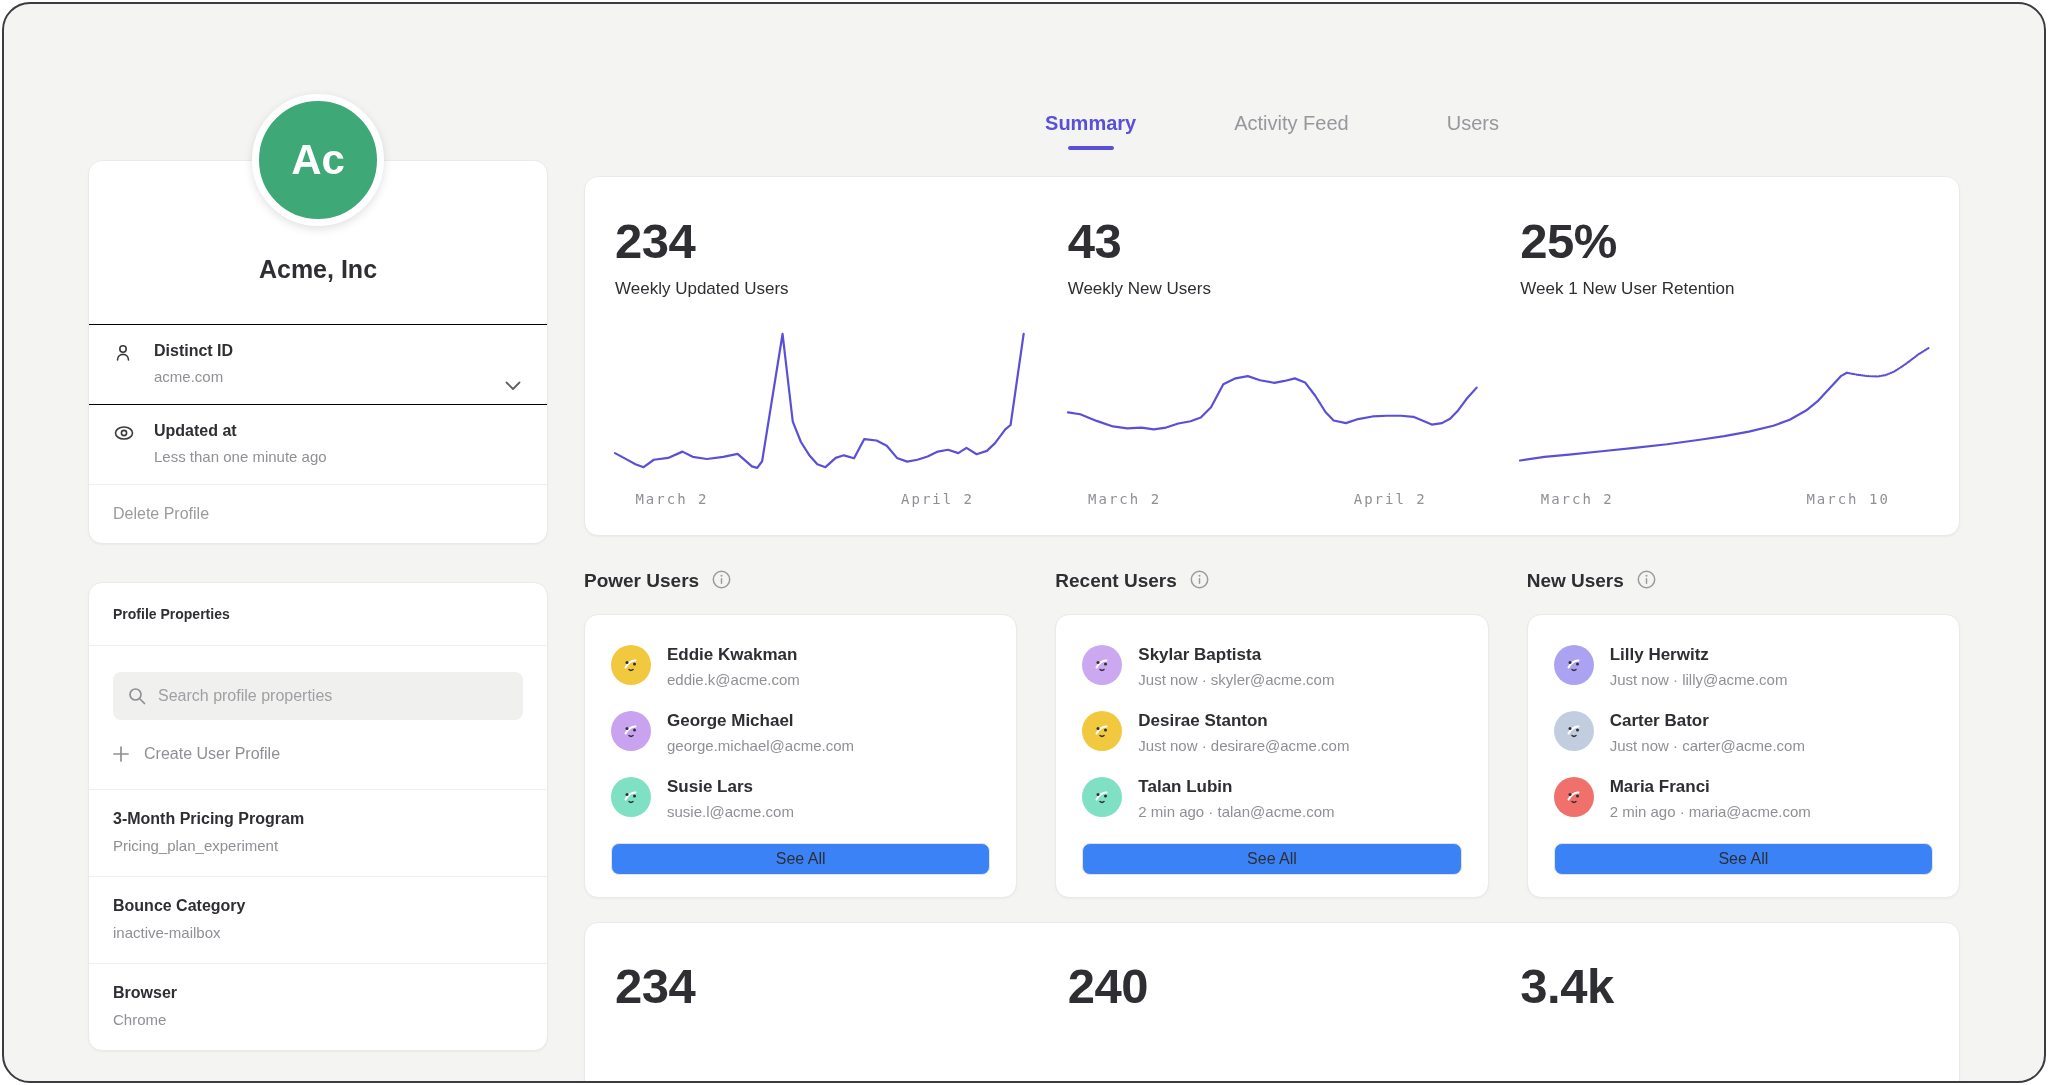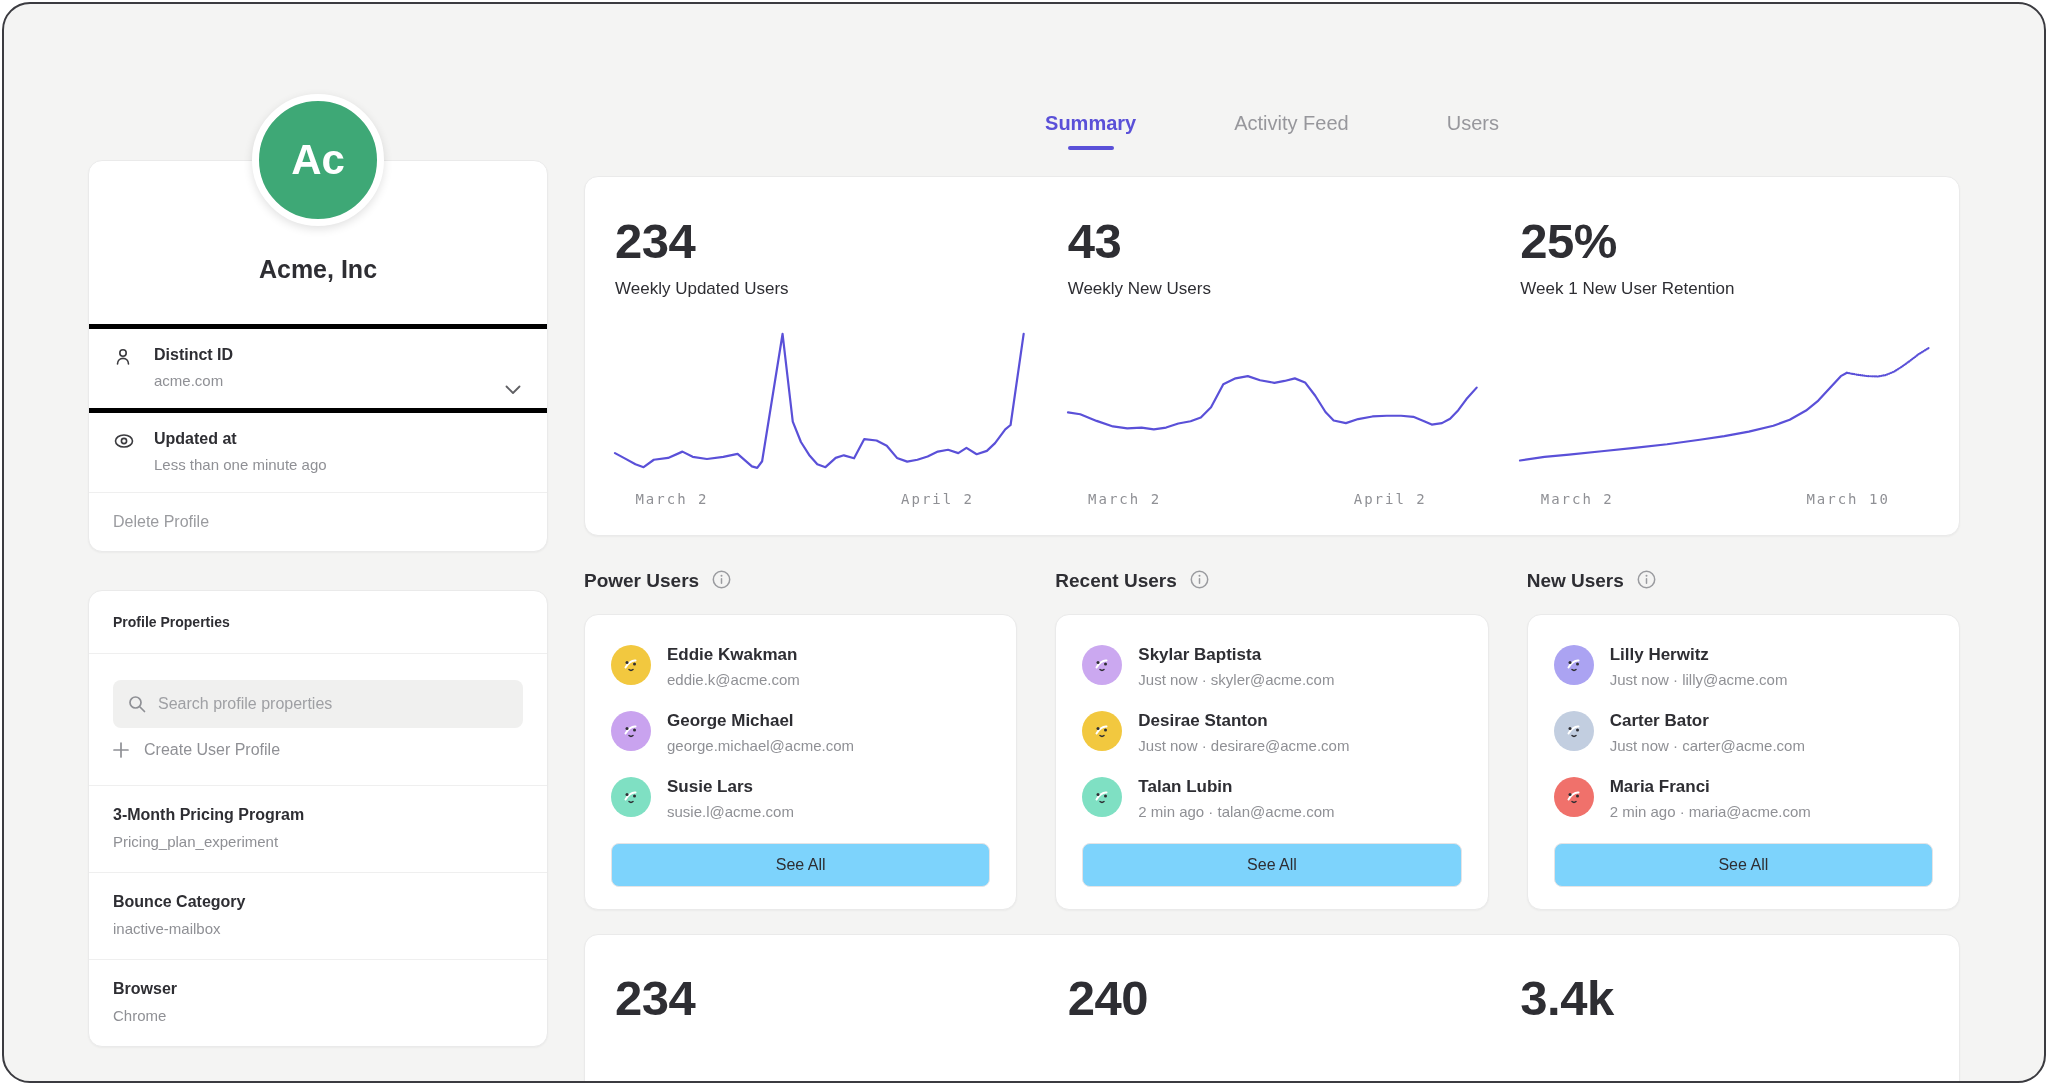--- a/index.html
+++ b/index.html
@@ -20,34 +20,34 @@
     border:7px solid #fff; box-shadow:0 3px 10px rgba(0,0,0,.12);
     display:flex; align-items:center; justify-content:center;
     color:#fff; font-size:42px; font-weight:700;
   }
   .card {
     background:#fff; border:1px solid #eaeaea; border-radius:14px;
     box-shadow:0 1px 2px rgba(0,0,0,.04);
   }
   .profile-head { padding:94px 24px 40px; text-align:center; }
   .profile-name { font-size:25px; font-weight:700; }
-  .info-row { border-top:5px solid #000000; padding:17px 24px 19px; display:flex; gap:17px; position:relative; }
+  .info-row { border-top:1px solid #000000; padding:17px 24px 19px; display:flex; gap:17px; position:relative; }
   .icon-col { width:24px; padding-top:1px; flex:none; }
   .info-label { font-size:16px; font-weight:700; }
   .info-value { font-size:15px; color:#8f9095; margin-top:8px; }
   .chevron { position:absolute; right:26px; top:56px; }
   .delete-row { border-top:1px solid #efefef; padding:20px 24px; font-size:16px; color:#9a9b9f; cursor:pointer; }
 
   .props-card { margin-top:38px; }
   .props-title { padding:23px 24px; font-size:14px; font-weight:700; }
   .props-search { border-top:1px solid #efefef; padding:26px 24px 26px; }
   .search-box { display:flex; align-items:center; gap:12px; background:#f0f0ef; border-radius:8px; height:48px; padding:0 15px; }
   .search-box input { border:none; outline:none; background:transparent; font-size:16px; width:100%; color:#2e2e33; font-family:"Liberation Sans",sans-serif; }
   .search-box input::placeholder { color:#9fa0a4; }
-  .create-row { display:flex; align-items:center; gap:15px; margin-top:13px; color:#8f9095; font-size:16px; cursor:pointer; }
+  .create-row { display:flex; align-items:center; gap:15px; margin-top:25px; color:#8f9095; font-size:16px; cursor:pointer; }
   .prop-row { border-top:1px solid #efefef; padding:20px 24px 22px; }
   .prop-name { font-size:16px; font-weight:700; }
   .prop-value { font-size:15px; color:#8f9095; margin-top:9px; }
 
   
   .main { padding-top:108px; }
   .main-grid { display:grid; grid-template-columns:1fr 1fr 1fr; column-gap:38px; }
   .tabs { display:flex; justify-content:center; gap:98px; margin-bottom:26px; }
   .tab { font-size:20px; color:#97979c; position:relative; padding-bottom:15px; cursor:pointer; }
   .tab.active { color:#5a50d8; font-weight:700; }
@@ -60,21 +60,21 @@
   .axis { position:relative; height:20px; margin-top:12px; font-family:"DejaVu Sans Mono",monospace; font-size:14px; color:#8f9095; letter-spacing:2px; }
   .axis .a0 { position:absolute; left:5%; }
   .axis .a1 { position:absolute; left:70%; }
 
   .list-heading { display:flex; align-items:flex-start; gap:13px; margin-top:34px; font-size:19px; font-weight:700; }
   .user-card { margin-top:22px; padding:30px 26px 22px; }
   .user-row { display:flex; gap:16px; align-items:flex-start; margin-bottom:23px; cursor:pointer; }
   .u-avatar { width:40px; height:40px; border-radius:50%; flex:none; display:flex; align-items:center; justify-content:center; }
   .u-name { font-size:17px; font-weight:700; }
   .u-sub { font-size:15px; color:#8f9095; margin-top:6px; }
-  .see-all { margin-top:12px; width:100%; height:44px; background:#7dd3fc; border:1px solid #e4e4e6; border-radius:8px; font-size:16px; color:#2e2e33; display:flex; align-items:center; justify-content:center; cursor:pointer; font-family:"Liberation Sans",sans-serif; }
+  .see-all { margin-top:12px; width:100%; height:32px; background:#3b82f6; border:1px solid #e4e4e6; border-radius:8px; font-size:16px; color:#2e2e33; display:flex; align-items:center; justify-content:center; cursor:pointer; font-family:"Liberation Sans",sans-serif; }
 
   .activity-title { grid-column:1/-1; margin-top:44px; font-size:19px; font-weight:700; }
   .activity-card { grid-column:1/-1; margin-top:24px; border-radius:14px 14px 0 0; padding:35px 30px 120px; display:grid; grid-template-columns:1fr 1fr 1fr; column-gap:44px; }
 
   .ic { display:block; }
 </style>
 </head>
 <body>
 
 <div class="frame">

